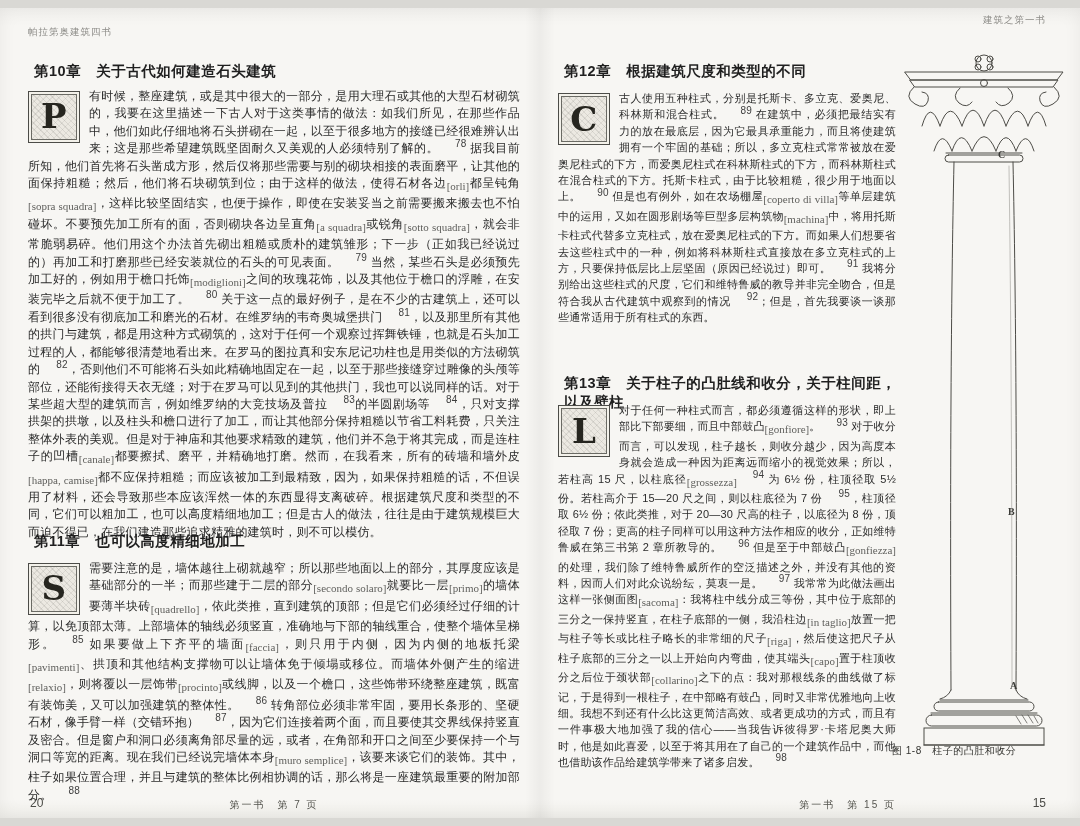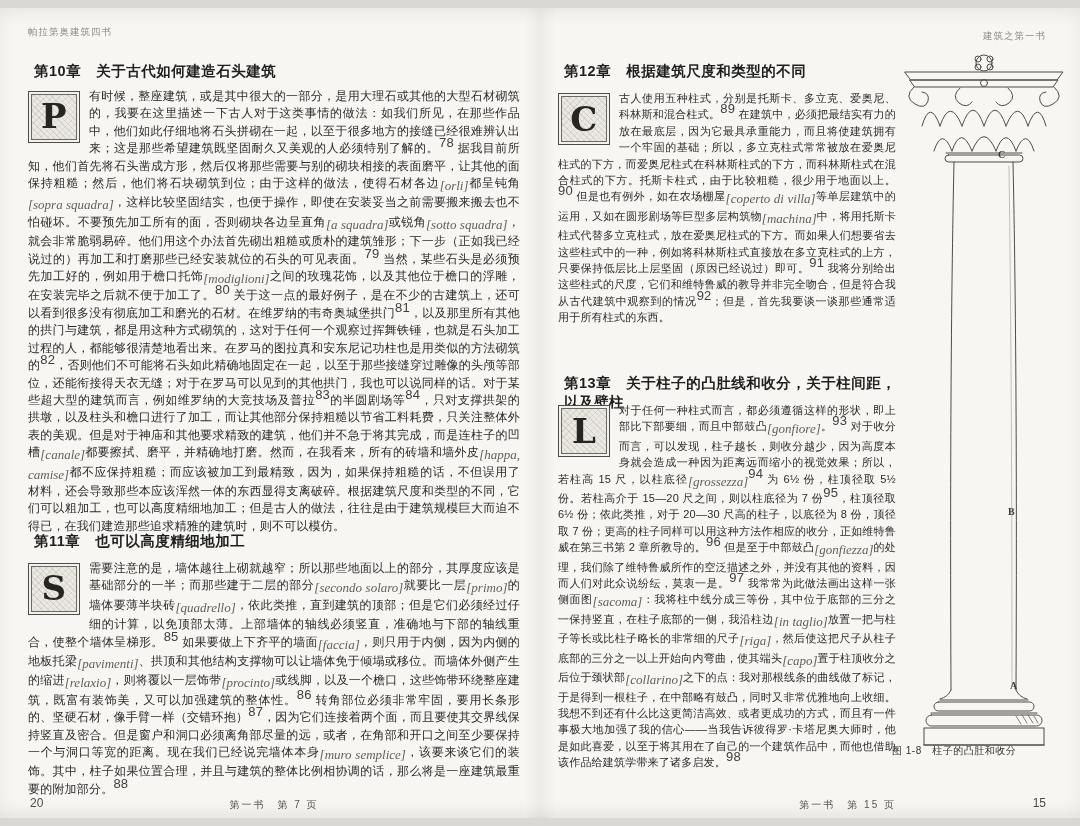--- a/index.html
+++ b/index.html
@@ -16,38 +16,38 @@
   .gutter{
     position:absolute;left:525px;top:0;width:30px;height:810px;
     background:linear-gradient(90deg,rgba(0,0,0,0) 0,rgba(0,0,0,.045) 50%,rgba(0,0,0,0) 100%);
   }
   .page{position:absolute;top:0;height:810px;width:540px;}
   .page-left{left:0;}
   .page-right{left:540px;}
 
   .running-head{position:absolute;font-size:9.5px;color:#8d8c88;letter-spacing:1px;}
   .rh-left{left:28px;top:18px;}
-  .rh-right{right:34px;top:22px;text-align:right;}
+  .rh-right{right:34px;top:6px;text-align:right;}
 
   .ch-title{
     position:absolute;left:28px;width:500px;margin:6px;
     font-size:14.5px;font-weight:bold;color:#1f1f1f;letter-spacing:.5px;
   }
   .page-right .ch-title{left:18px;width:340px;}
 
   .para{
     position:absolute;left:28px;width:492px;
     font-size:12px;line-height:17.4px;color:#2b2b2b;
     text-align:justify;letter-spacing:.2px;
   }
   .page-right .para{left:18px;width:338px;font-size:11px;line-height:16.4px;}
 
-  sup{font-size:13px;color:#3d3d3d;line-height:0;}
+  sup{font-size:10px;color:#3d3d3d;line-height:0;margin-left:16px;}
   .lat{
-    font-size:13px;color:#5f5f5c;font-style:italic;
+    font-size:11px;color:#5f5f5c;
     font-family:"Liberation Serif","DejaVu Serif",serif;
     vertical-align:-3px;letter-spacing:0;
   }
 
   .dropcap{
     float:left;width:52px;height:52px;margin:3px 9px 2px 0;
     border:1px solid #4c4c48;box-sizing:border-box;
     background:
       repeating-linear-gradient(45deg,rgba(40,40,35,.10) 0 1px,transparent 1px 4px),
       repeating-linear-gradient(-45deg,rgba(40,40,35,.08) 0 1px,transparent 1px 5px),

